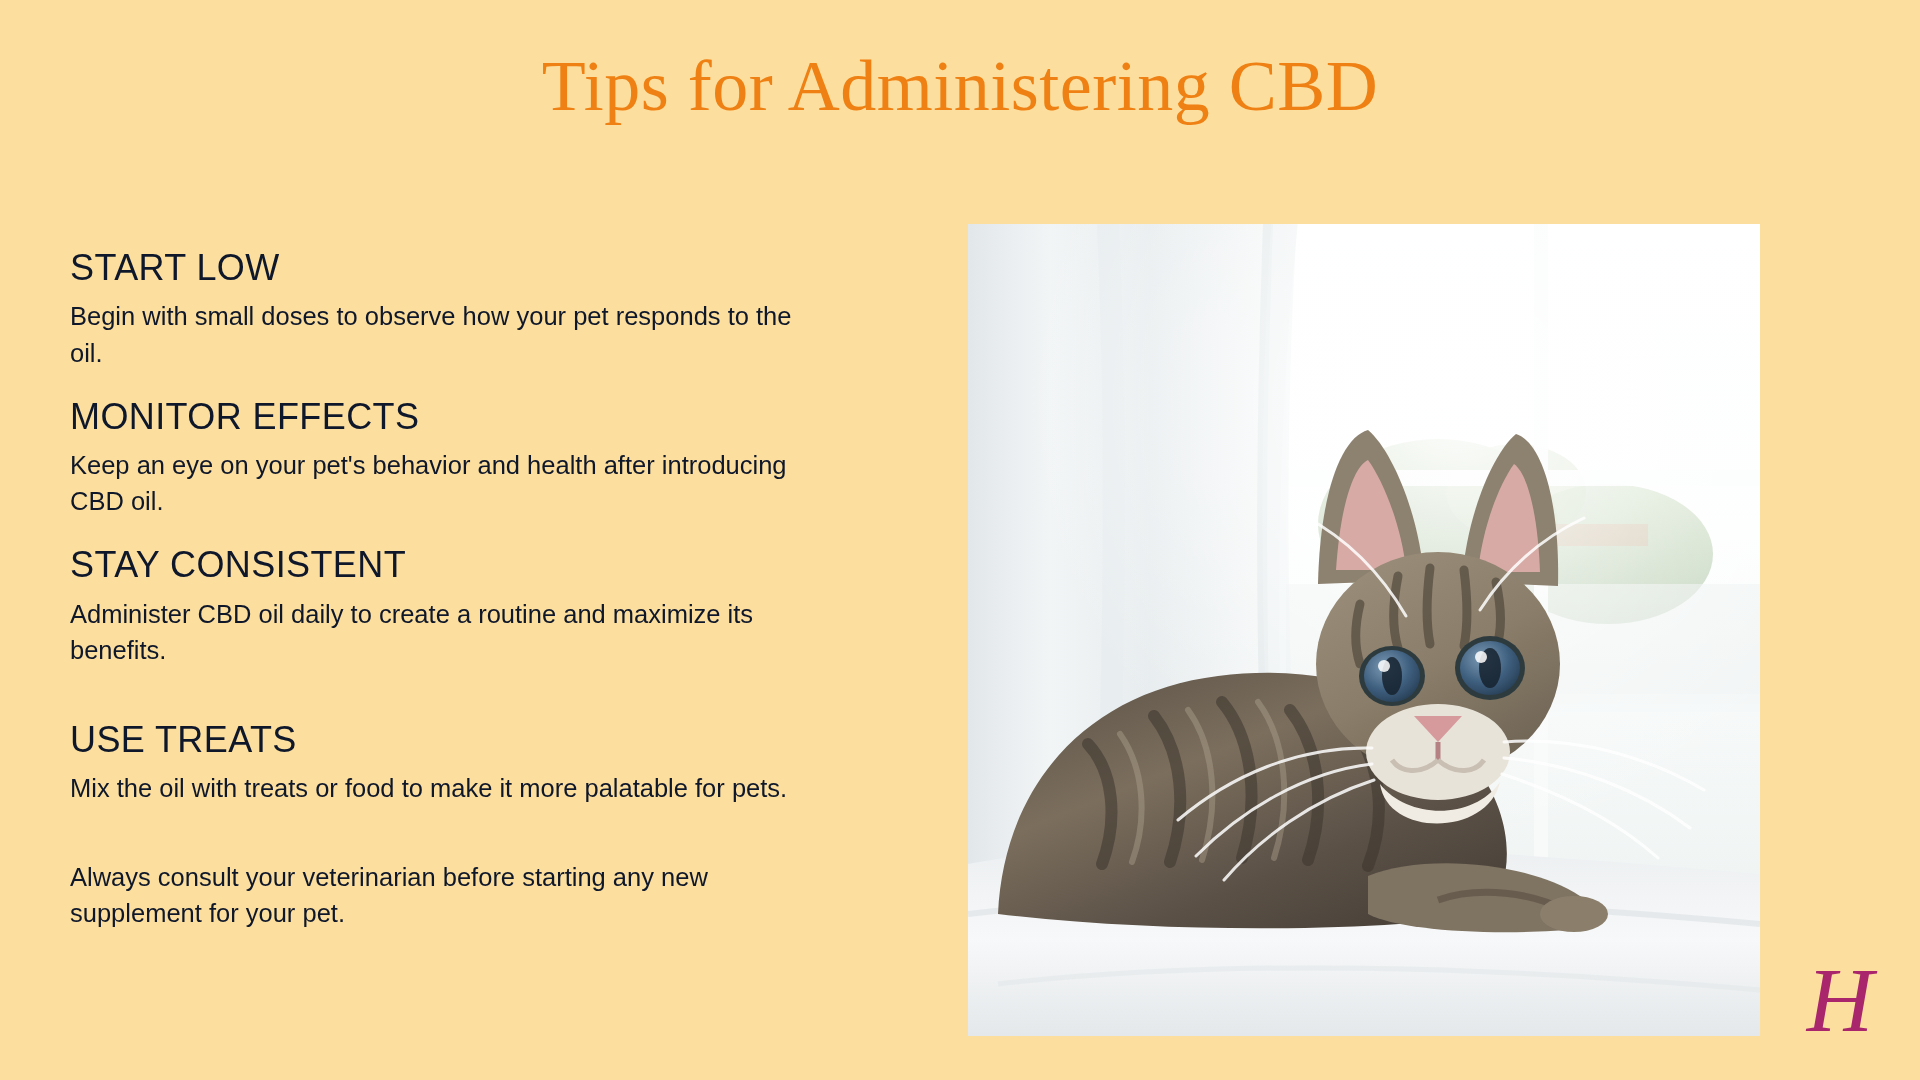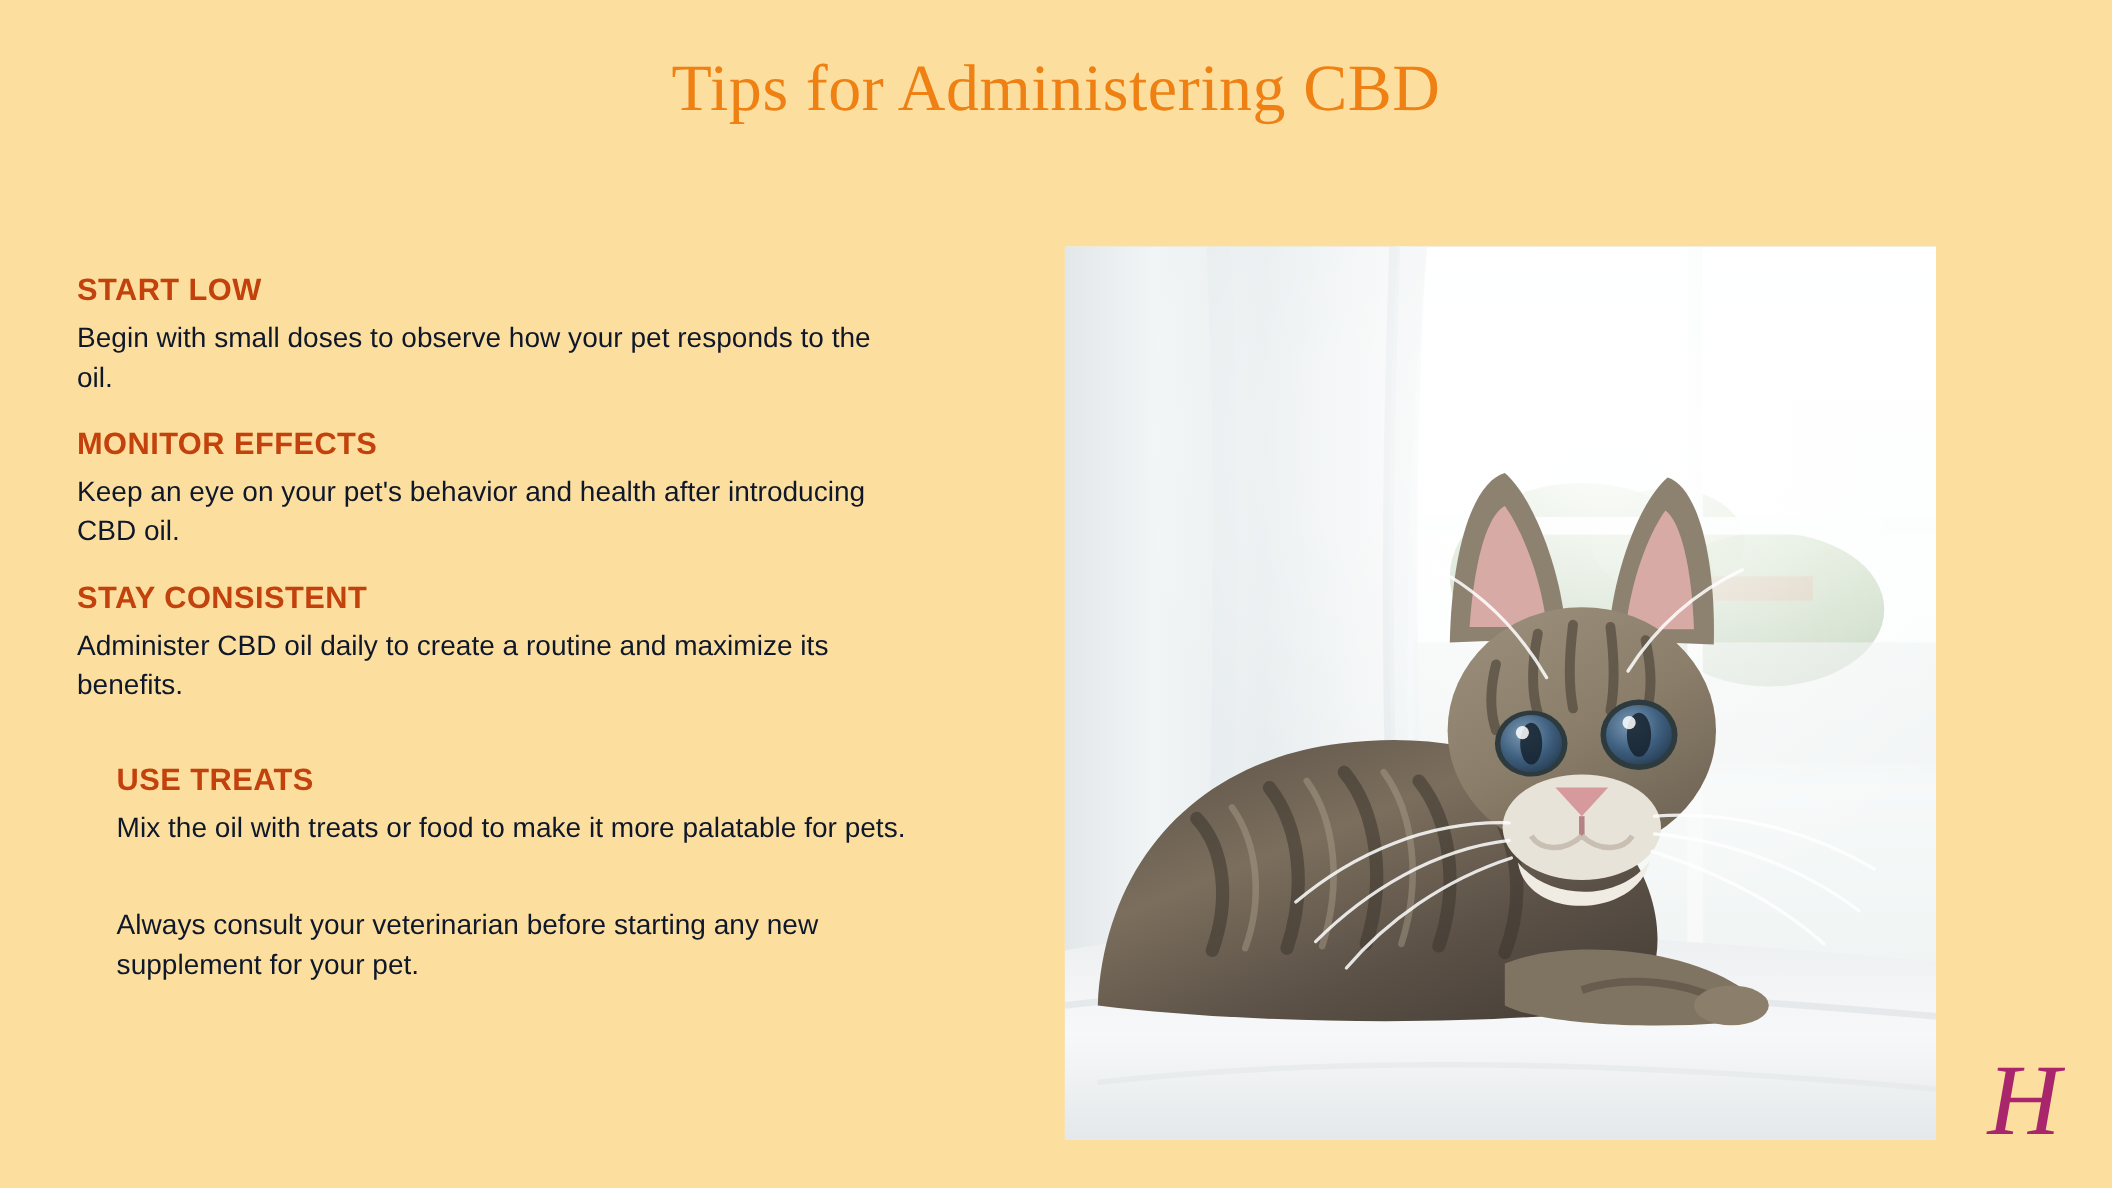--- a/index.html
+++ b/index.html
@@ -21,44 +21,44 @@
   }
 
   
   .slide-title {
     position: absolute;
     top: 48px;
     left: 0;
     width: 1920px;
     text-align: center;
     font-family: "Liberation Serif", "DejaVu Serif", serif;
-    font-size: 60px;
+    font-size: 72px;
     line-height: 1.08;
     font-weight: 400;
     color: #ef8013;
     letter-spacing: 0.5px;
     white-space: nowrap;
   }
 
   
   .tips-list {
     position: absolute;
     left: 70px;
     top: 248px;
     width: 770px;
   }
   .tip-item { margin: 0 0 26px 0; }
-  .tip-item.gap-before { margin-top: 52px; margin-left: 36px; }
+  .tip-item.gap-before { margin-top: 52px; }
 
   .tip-heading {
     font-family: "Liberation Sans", sans-serif;
-    font-size: 28px;
-    font-weight: 700;
+    font-size: 36px;
+    font-weight: 400;
     letter-spacing: 0.4px;
-    color: #c2410c;
+    color: #0f172a;
     text-transform: uppercase;
     margin: 0 0 10px 0;
     line-height: 1.12;
   }
   .tip-body {
     font-family: "Liberation Sans", sans-serif;
     font-size: 25.5px;
     font-weight: 400;
     color: #0f172a;
     line-height: 1.42;

